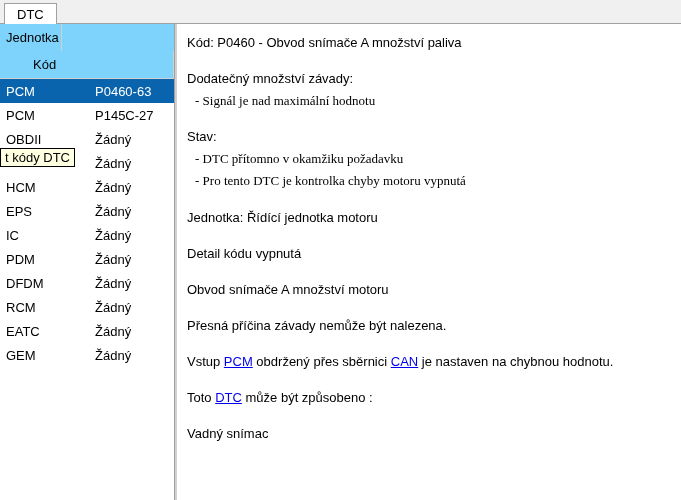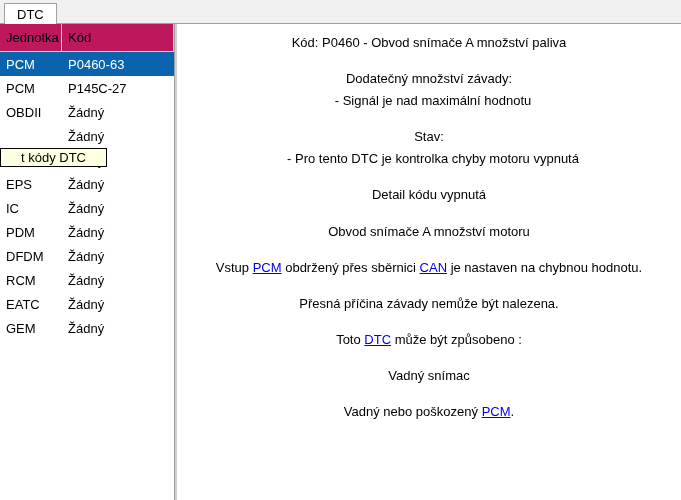--- a/index.html
+++ b/index.html
@@ -34,32 +34,33 @@
     }
     .left-pane {
       width: 175px;
       border-right: 1px solid #a0a0a0;
       display: flex;
       flex-direction: column;
       position: relative;
     }
     .grid-header {
       display: flex;
-      background: #be185d;
+      background: #7dd3fc;
       border-bottom: 1px solid #d0d0d0;
+      flex-direction: column;
     }
     .grid-header-cell {
       padding: 6px 6px;
       border-right: 1px solid #d0d0d0;
       font-size: 13px;
       overflow: hidden;
       white-space: nowrap;
     }
     .col-unit { width: 62px; }
-    .col-code { flex: 1; }
+    .col-code { flex: 1; margin-left: 27px; }
     .grid-body {
       flex: 1;
       overflow-y: auto;
       overflow-x: hidden;
     }
     .grid-row {
       display: flex;
       height: 24px;
       align-items: center;
       cursor: default;
@@ -72,42 +73,41 @@
       padding: 0 6px;
       white-space: nowrap;
       overflow: hidden;
     }
     .tooltip {
       position: absolute;
       left: 0px;
       top: 124px;
       background: #ffffe1;
       border: 1px solid #000;
-      padding: 1px 20px;
+      padding: 1px 4px;
       font-size: 13px;
       z-index: 10;
       white-space: nowrap;
       text-align: center;
     }
     .right-pane {
       flex: 1;
       padding: 8px 10px;
       line-height: 1.7;
       border-left: 2px solid #d0d0d0;
       overflow: hidden;
     }
     .right-pane .block {
       margin-bottom: 14px;
-      text-align: center;
     }
     .right-pane a {
       color: #0000ee;
       text-decoration: underline;
     }
-    .indent { padding-left: 8px; }
+    .indent { padding-left: 8px; font-family: Liberation Serif, serif; }
   </style>
 </head>
 <body>
 
 <div class="tab-strip">
   <div class="tab">DTC</div>
 </div>
 
 <div class="main">
 
@@ -170,30 +170,29 @@
   </div>
 
   <div class="right-pane">
     <div class="block">Kód: P0460 - Obvod snímače A množství paliva</div>
     <div class="block">
       <div>Dodatečný množství závady:</div>
       <div class="indent"> - Signál je nad maximální hodnotu</div>
     </div>
     <div class="block">
       <div>Stav:</div>
+      <div class="indent"> - DTC přítomno v okamžiku požadavku</div>
       <div class="indent"> - Pro tento DTC je kontrolka chyby motoru vypnutá</div>
     </div>
+    <div class="block">Jednotka: Řídící jednotka motoru</div>
     <div class="block">Detail kódu vypnutá</div>
     <div class="block">Obvod snímače A množství motoru</div>
+    <div class="block">Přesná příčina závady nemůže být nalezena.</div>
     <div class="block">
       <span>Vstup </span><a href="#">PCM</a><span> obdržený přes sběrnici </span><a href="#">CAN</a><span> je nastaven na chybnou hodnotu.</span>
     </div>
-    <div class="block">Přesná příčina závady nemůže být nalezena.</div>
     <div class="block">
       <span>Toto </span><a href="#">DTC</a><span> může být způsobeno :</span>
     </div>
     <div class="block">Vadný snímac</div>
-    <div class="block">
-      <span>Vadný nebo poškozený </span><a href="#">PCM</a><span>.</span>
-    </div>
   </div>
 
 </div>
 
 </body></html>

